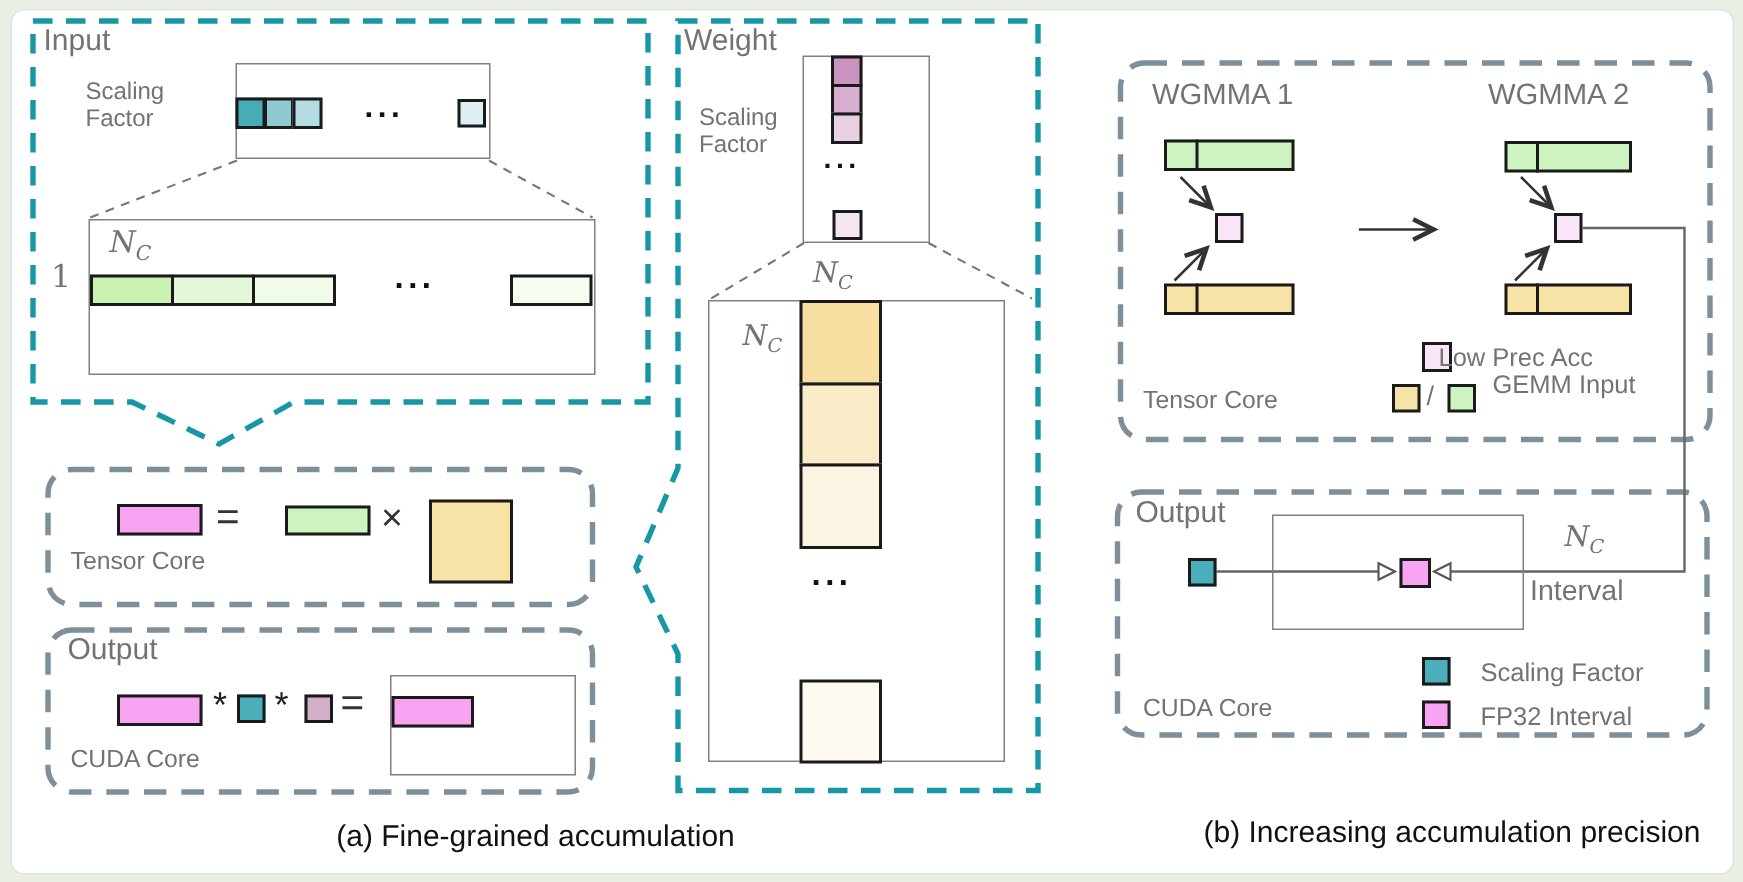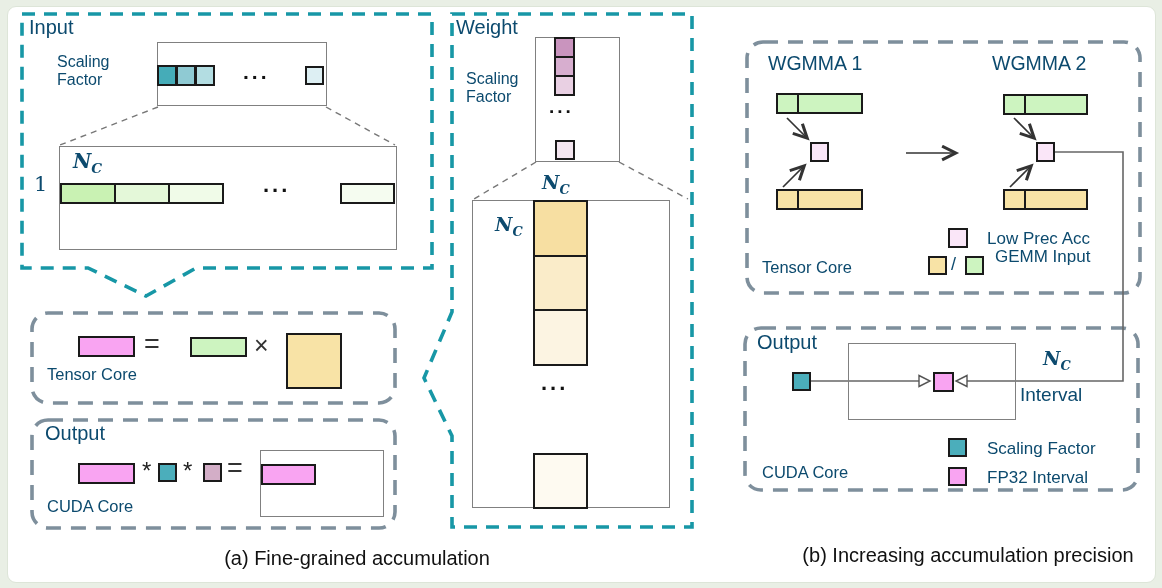--- a/index.html
+++ b/index.html
@@ -3,23 +3,23 @@
 <meta charset="utf-8">
 <style>
   html,body{margin:0;padding:0;}
   body{background:#E9EFE5;font-family:"Liberation Sans",sans-serif;}
   #canvas{position:relative;width:1162px;height:588px;background:#E9EFE5;overflow:hidden;}
   #paper{position:absolute;left:7px;top:6px;width:1147px;height:575px;background:#ffffff;
          border:1px solid #dde5d8;border-radius:9px;}
   #lines{position:absolute;left:0;top:0;width:1162px;height:588px;z-index:1;}
   .cell{position:absolute;z-index:2;border:2px solid #1a1a1a;box-sizing:border-box;}
   .frame{position:absolute;z-index:2;border:1.4px solid #808080;box-sizing:border-box;background:#fff;}
-  .lbl{position:absolute;z-index:3;color:#0c4a6e;line-height:1.15;white-space:nowrap;}
+  .lbl{position:absolute;z-index:3;color:#737373;line-height:1.15;white-space:nowrap;}
   .wrap{white-space:normal;}
-  .math{font-family:"DejaVu Serif",serif;font-style:italic;font-weight:bold;}
+  .math{font-family:"DejaVu Serif",serif;font-style:italic;}
   .mathn{font-family:"DejaVu Serif",serif;}
   .math sub{font-size:0.68em;font-style:italic;}
   .dots{font-weight:bold;letter-spacing:3px;color:#111;}
   .divider{position:absolute;top:-2px;bottom:-2px;width:2px;background:#1a1a1a;}
   .caption{font-size:20px;color:#111;text-align:center;}
   
   .sc-t0{background:#45ACB8;} .sc-t1{background:#8FCAD3;} .sc-t2{background:#B3DDE2;} .sc-t3{background:#DDEFF3;}
   .row-g0{background:#C9F2B3;} .row-g1{background:#E4F8D9;} .row-g2{background:#F0FBE8;} .row-g3{background:#F5FCF0;}
   .sc-p0{background:#C994BE;} .sc-p1{background:#D7AECF;} .sc-p2{background:#E9D0E3;} .sc-p3{background:#F4E6F0;}
   .col-y0{background:#F7DFA2;} .col-y1{background:#FAECC9;} .col-y2{background:#FCF4E2;} .col-y3{background:#FEFAF1;}
@@ -142,21 +142,21 @@
 
   <div class="cell green" style="left:1003px;top:94px;width:85px;height:21px;">
       <div class="divider" style="left:19px;"></div>
     </div>
   <div class="cell pinklite" style="left:1036px;top:142px;width:19px;height:20px;"></div>
   <div class="cell yellow" style="left:1003px;top:189px;width:85px;height:21px;">
       <div class="divider" style="left:19px;"></div>
     </div>
 
   <div class="cell pinklite" style="left:948px;top:228px;width:20px;height:20px;"></div>
-  <div class="lbl" style="left:987px;top:229px;font-size:17px;">Low Prec Acc</div>
+  <div class="lbl" style="left:959px;top:229px;font-size:17px;">Low Prec Acc</div>
   <div class="cell yellow" style="left:928px;top:256px;width:19px;height:19px;"></div>
   <div class="lbl" style="left:951px;top:254px;font-size:18px;">/</div>
   <div class="cell green" style="left:965px;top:256px;width:19px;height:19px;"></div>
   <div class="lbl" style="left:995px;top:247px;font-size:17px;">GEMM Input</div>
   <div class="lbl" style="left:762px;top:258px;font-size:16.5px;">Tensor Core</div>
 
   <div class="lbl" style="left:757px;top:331px;font-size:20px;">Output</div>
   <div class="cell tealsq" style="left:792px;top:372px;width:19px;height:19px;"></div>
   <div class="frame" style="left:848px;top:343px;width:168px;height:77px;background:transparent;"></div>
   <div class="cell pink" style="left:933px;top:372px;width:21px;height:20px;"></div>

